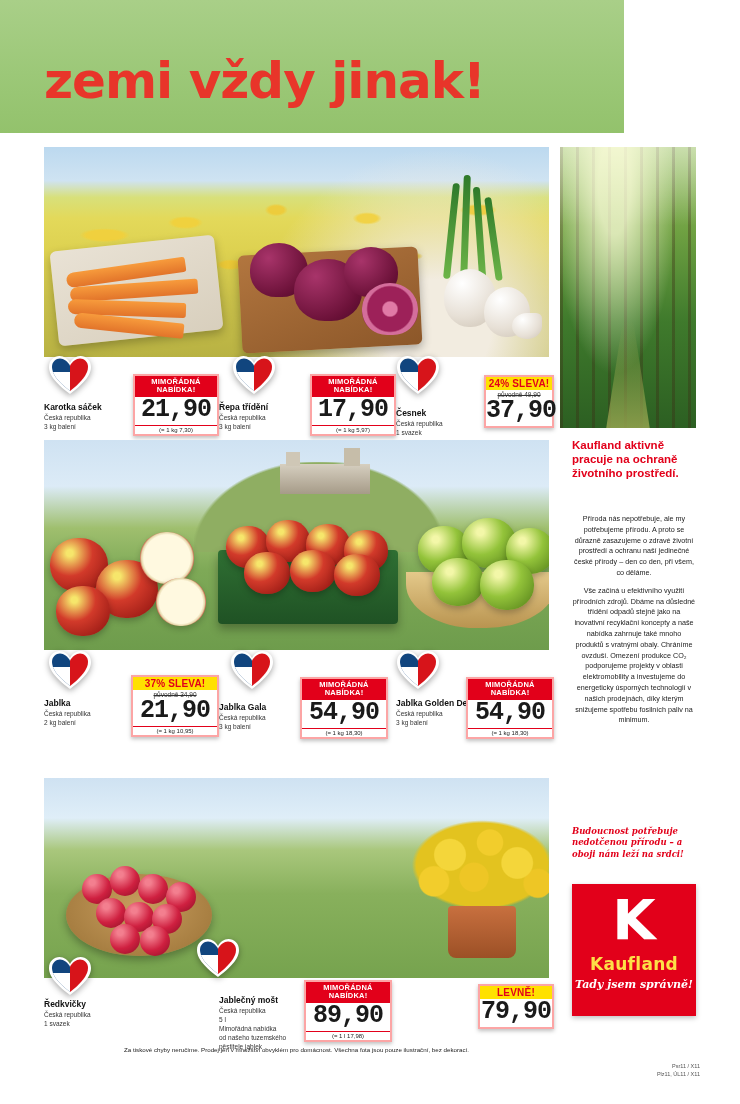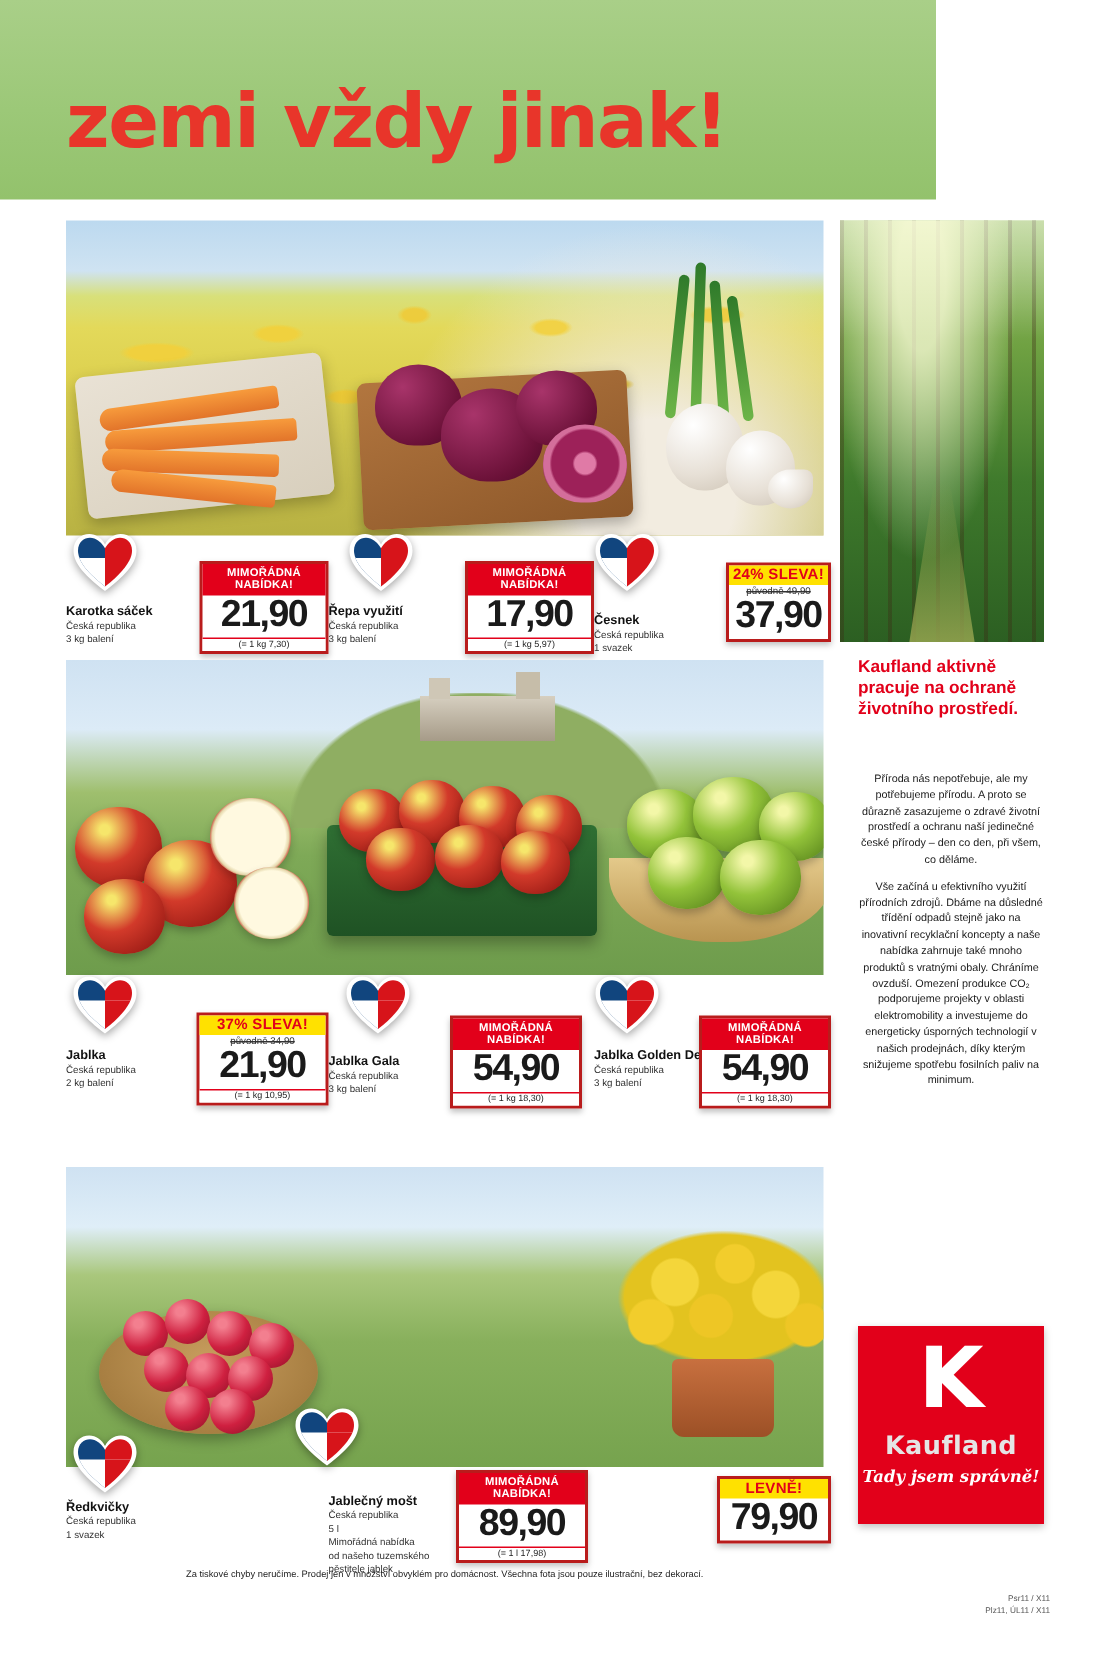--- a/index.html
+++ b/index.html
@@ -222,21 +222,21 @@
   .heart {
     position: absolute;
     width: 44px; height: 40px;
     filter: drop-shadow(0 2px 3px rgba(0,0,0,.35));
   }
 
   
   .pricetag {
     position: absolute;
     background: #ffffff;
-    border: 2px solid #b91c1c;
+    border: 2px solid #fca5a5;
     box-shadow: 0 2px 4px rgba(0,0,0,.25);
     text-align: center;
   }
   .tag-banner {
     background: #e2001a;
     color: #ffffff;
     font-size: 7.5px;
     font-weight: bold;
     line-height: 1.12;
     padding: 2px 0 2px;
@@ -253,21 +253,21 @@
     color: #333;
     text-decoration: line-through;
     margin-top: 1px;
   }
   .tag-price {
     font-size: 25px;
     font-weight: bold;
     color: #1a1a1a;
     line-height: .95;
     padding: 1px 0 3px;
-    font-family: Liberation Sans, sans-serif;
+    font-family: Liberation Mono, monospace;
     letter-spacing: -1px;
   }
   .tag-unit {
     font-size: 6px;
     color: #222;
     border-top: 1px solid #e2001a;
     padding: 1px 0;
     background: #fff;
   }
 
@@ -346,21 +346,21 @@
     position: absolute;
     left: 50%; top: 8px; transform: translateX(-50%);
     font-size: 56px; font-weight: bold; color: #ffffff;
     font-family: "DejaVu Sans", sans-serif;
     line-height: 1;
   }
   .logo-word {
     position: absolute;
     left: 0; right: 0; top: 70px;
     text-align: center;
-    font-size: 17px; font-weight: bold; color: #e5e5e5;
+    font-size: 17px; font-weight: bold; color: #fde047;
     font-family: "DejaVu Sans", sans-serif;
     letter-spacing: .3px;
   }
   .logo-slogan {
     position: absolute;
     left: 0; right: 0; top: 94px;
     text-align: center;
     color: #ffffff;
     font-size: 11px;
     font-style: italic;
@@ -445,21 +445,21 @@
     <div class="desc">Česká republika</div>
     <div class="desc">3 kg balení</div>
   </div>
   <div class="pricetag" style="left:133px; top:374px; width:82px;">
     <div class="tag-banner">MIMOŘÁDNÁ<br>NABÍDKA!</div>
     <div class="tag-price">21,90</div>
     <div class="tag-unit">(= 1 kg 7,30)</div>
   </div>
 
   <div class="prod" style="left:219px; top:403px;">
-    <div class="name">Řepa využití</div>
+    <div class="name">Řepa třídění</div>
     <div class="desc">Česká republika</div>
     <div class="desc">3 kg balení</div>
   </div>
   <div class="pricetag" style="left:310px; top:374px; width:82px;">
     <div class="tag-banner">MIMOŘÁDNÁ<br>NABÍDKA!</div>
     <div class="tag-price">17,90</div>
     <div class="tag-unit">(= 1 kg 5,97)</div>
   </div>
 
   <div class="prod" style="left:396px; top:409px;">
@@ -611,20 +611,21 @@
   <div class="forest-img">
     <div class="sunbeam"></div>
     <div class="path"></div>
   </div>
 
   <div class="eco-head">Kaufland aktivně pracuje na ochraně životního prostředí.</div>
   <div class="eco-body">
     <p>Příroda nás nepotřebuje, ale my potřebujeme přírodu. A proto se důrazně zasazujeme o zdravé životní prostředí a ochranu naší jedinečné české přírody – den co den, při všem, co děláme.</p>
     <p>Vše začíná u efektivního využití přírodních zdrojů. Dbáme na důsledné třídění odpadů stejně jako na inovativní recyklační koncepty a naše nabídka zahrnuje také mnoho produktů s vratnými obaly. Chráníme ovzduší. Omezení produkce CO₂ podporujeme projekty v oblasti elektromobility a investujeme do energeticky úsporných technologií v našich prodejnách, díky kterým snižujeme spotřebu fosilních paliv na minimum.</p>
   </div>
+  <div class="eco-slogan">Budoucnost potřebuje nedotčenou přírodu – a oboji nám leží na srdci!</div>
 
   <div class="logo-box">
     <div class="logo-k">K</div>
     <div class="logo-word">Kaufland</div>
     <div class="logo-slogan">Tady jsem správně!</div>
   </div>
 
   <div class="disclaimer">Za tiskové chyby neručíme. Prodej jen v množství obvyklém pro domácnost. Všechna fota jsou pouze ilustrační, bez dekorací.</div>
   <div class="pagecodes">
     <div>Psr11 / X11</div>

